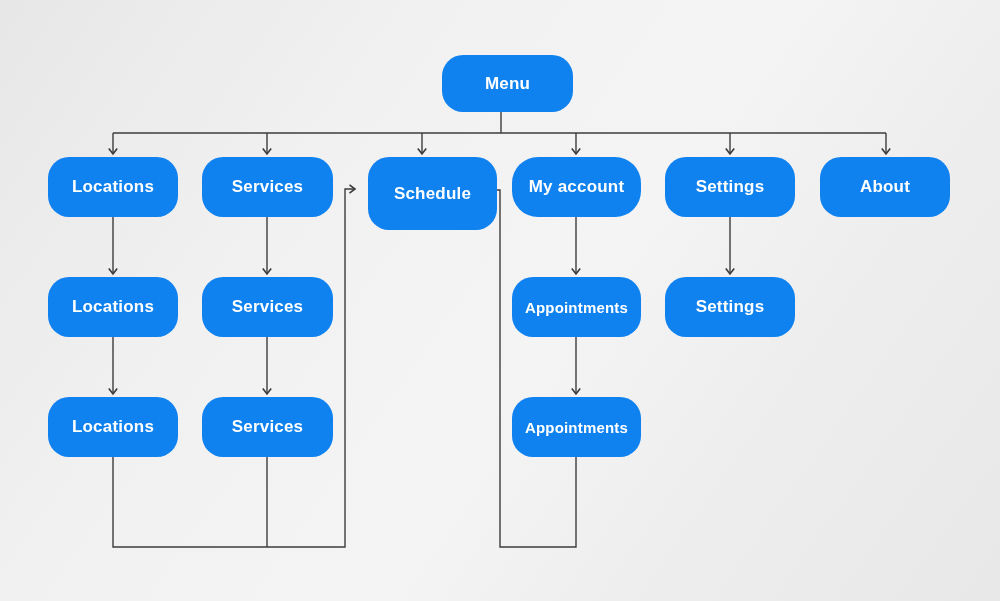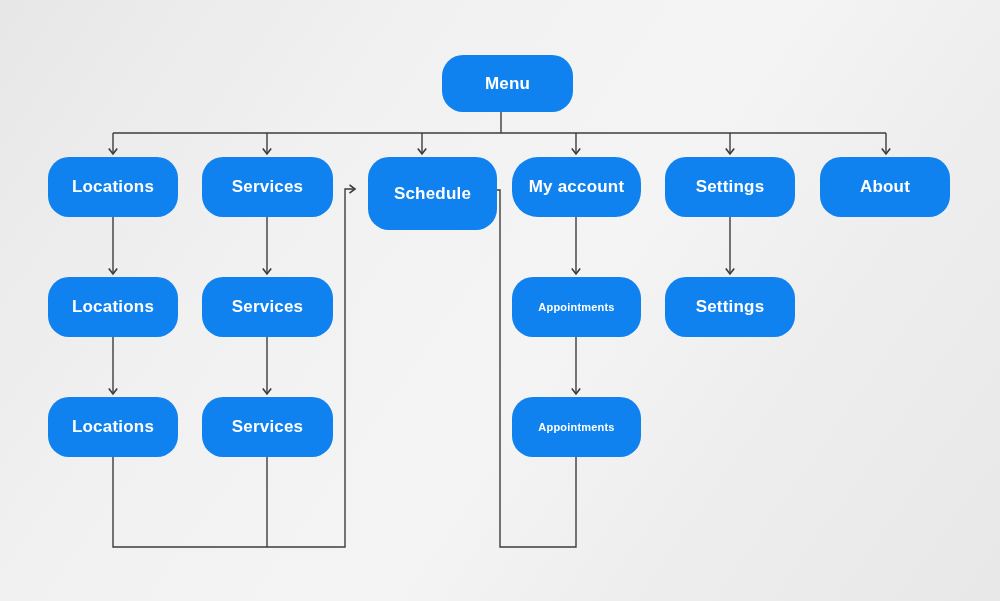--- a/index.html
+++ b/index.html
@@ -27,21 +27,21 @@
     display: flex;
     align-items: center;
     justify-content: center;
     box-sizing: border-box;
     color: #ffffff;
     font-weight: 700;
     font-size: 17px;
     letter-spacing: 0.2px;
     cursor: default;
   }
-  .node.small { font-size: 11px; }
+  .node.small { font-size: 15px; }
   .node span { white-space: nowrap; }
 </style>
 </head>
 <body>
 
 <div class="canvas">
   <svg id="edges" xmlns="http://www.w3.org/2000/svg" viewBox="0 0 1000 601">
       <defs>
         <marker id="arrowV" viewBox="0 0 10 10" refX="6.5" refY="5" markerWidth="11" markerHeight="11" orient="auto" markerUnits="userSpaceOnUse">
           <path d="M1.5,1.2 L6.5,5 L1.5,8.8" fill="none" stroke="#3d3d3d" stroke-width="1.5"></path>

